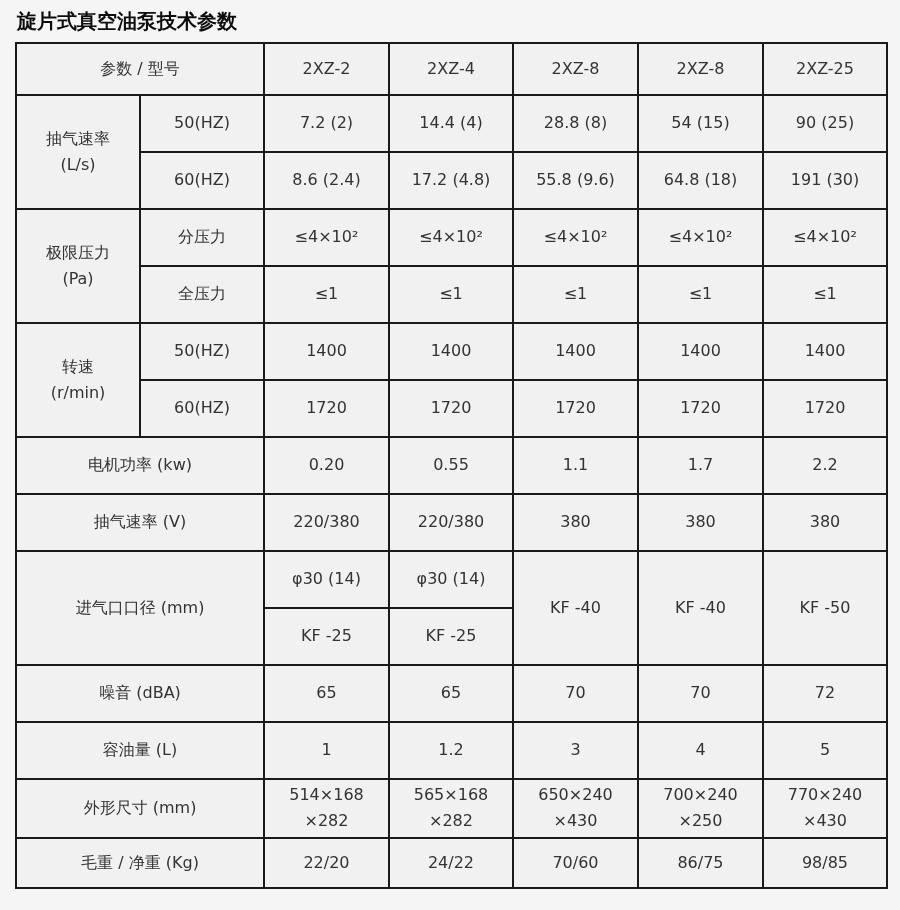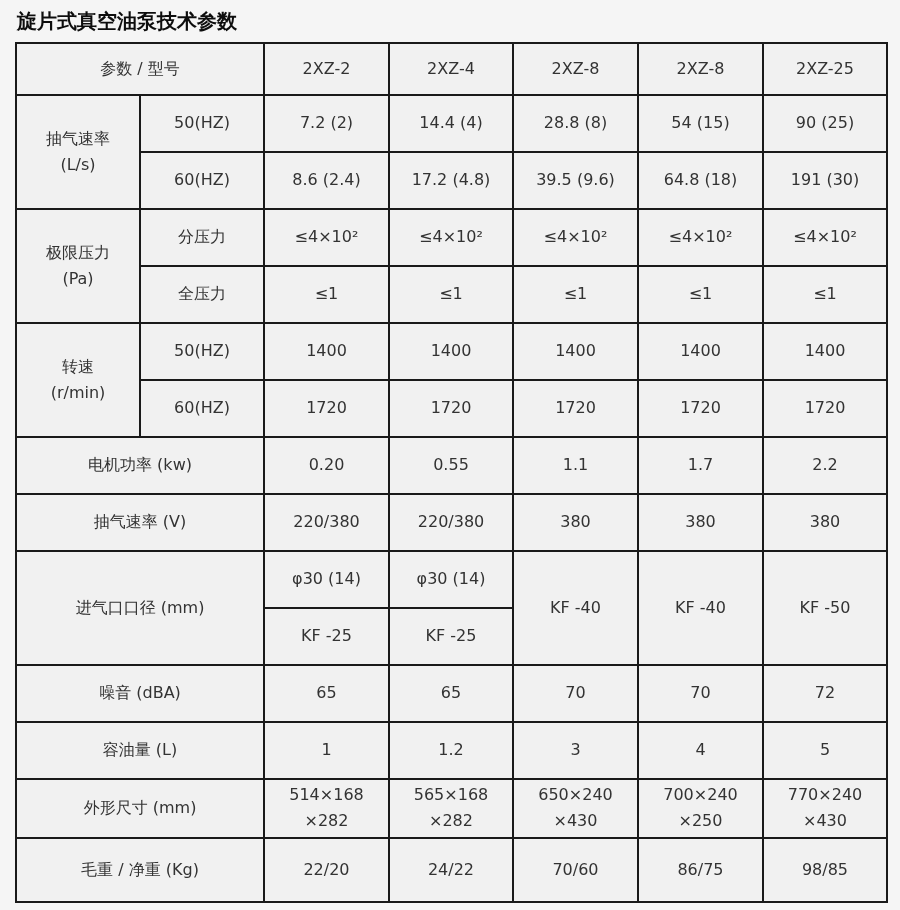--- a/index.html
+++ b/index.html
@@ -36,21 +36,21 @@
     font-size: 16px;
     font-weight: normal;
     color: #333;
     padding: 2px 4px;
     line-height: 1.65;
     white-space: pre-line;
     overflow: hidden;
   }
   tr.h56 { height: 52px; }
   tr.h57 { height: 57px; }
-  tr.h50 { height: 64px; }
+  tr.h50 { height: 50px; }
 </style>
 </head>
 <body>
 
 <h1 class="page-title">旋片式真空油泵技术参数</h1>
 
 <table class="spec-table">
   <colgroup>
     <col style="width:124px">
       <col style="width:124px">
@@ -79,21 +79,21 @@
     <td>14.4 (4)</td>
     <td>28.8 (8)</td>
     <td>54 (15)</td>
     <td>90 (25)</td>
   </tr>
 
   <tr class="h57">
     <th>60(HZ)</th>
     <td>8.6 (2.4)</td>
     <td>17.2 (4.8)</td>
-    <td>39.5 (9.6)</td>
+    <td>55.8 (9.6)</td>
     <td>64.8 (18)</td>
     <td>191 (30)</td>
   </tr>
 
   <tr class="h57">
     <th rowspan="2">极限压力
 (Pa)</th>
     <th>分压力</th>
     <td>≤4×10²</td>
     <td>≤4×10²</td>

